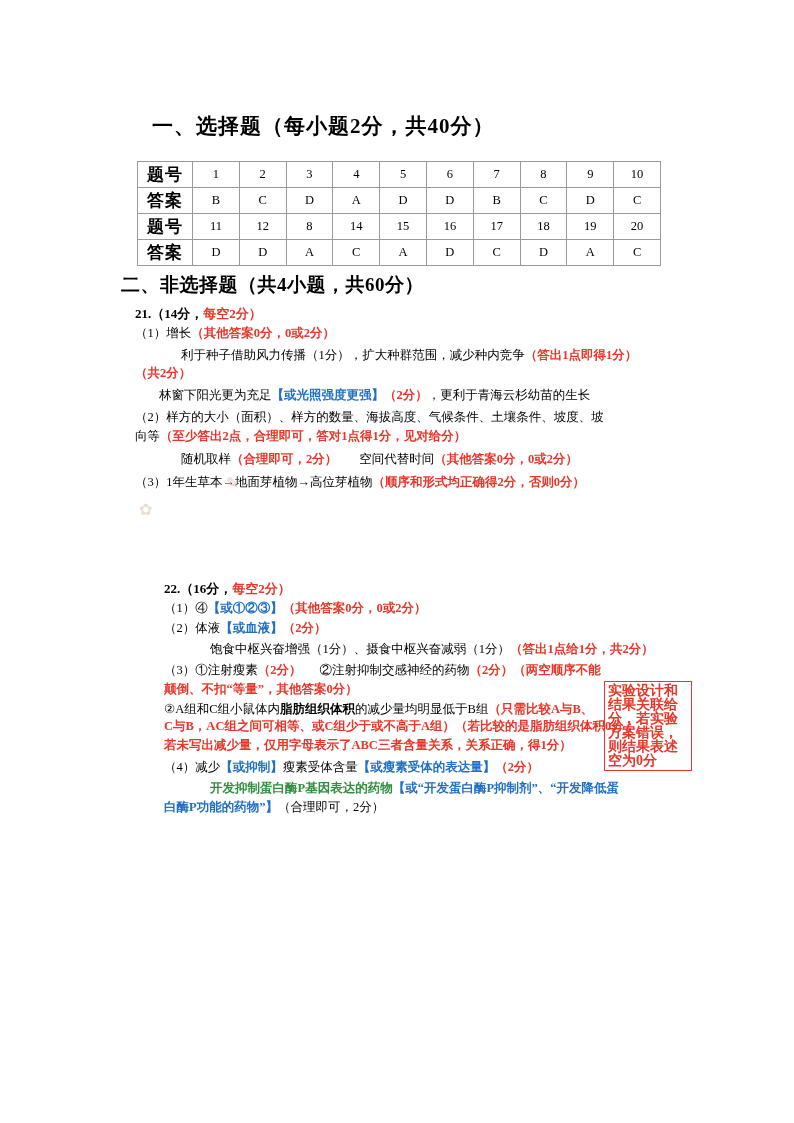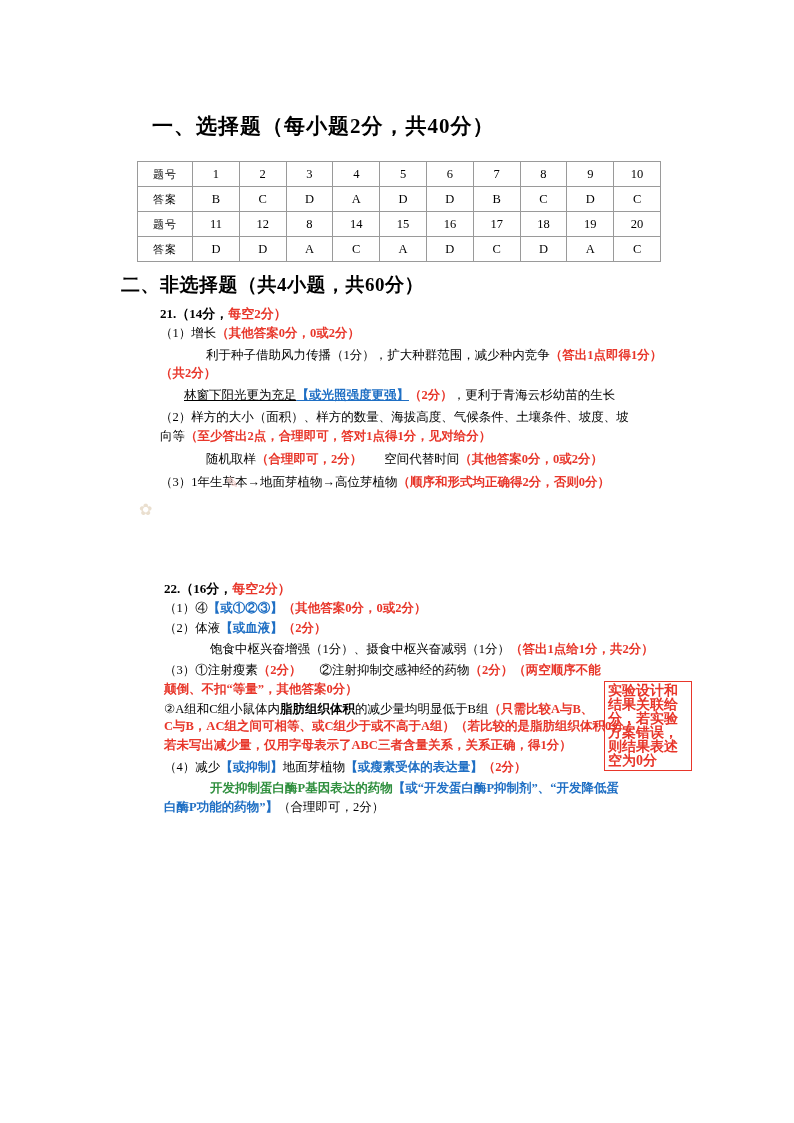--- a/index.html
+++ b/index.html
@@ -32,40 +32,41 @@
   }
   table.ans td{
     border:1px solid #9a9a9a;
     height:22px;
     text-align:center;
     vertical-align:middle;
     font-size:12.5px;
     font-family:"Liberation Serif", serif;
   }
   table.ans td.lbl{
-    font-size:11px;
+    font-size:17px;
     width:52px;
     letter-spacing:1px;
+    font-weight:bold;
   }
 
   .h2{
     position:absolute;
     left:121px; top:272px;
     font-size:19px;
     font-weight:bold;
     letter-spacing:0.5px;
     white-space:nowrap;
   }
 
   .blk{position:absolute;font-size:12.5px;line-height:17px;}
   .q-head{font-weight:bold;font-size:13px;}
   .redb{color:#e8362a;font-weight:bold;}
   .blueb{color:#1f6fc4;font-weight:bold;}
   .greenb{color:#2f8f3e;font-weight:bold;}
-  .ul{text-decoration:underline;}
+  .ul{}
   .bold{font-weight:bold;text-align:center;}
 
   .line{white-space:nowrap;}
   .indent2{padding-left:24px;}
   .indent3{padding-left:46px;}
 
   
   .note{
     position:absolute;
     left:604px; top:681px;
@@ -148,21 +149,21 @@
       <td>C</td>
       <td>D</td>
       <td>A</td>
       <td>C</td>
     </tr>
   </tbody>
     </table>
 
   <div class="h2">二、非选择题（共4小题，共60分）</div>
 
-  <div class="blk" style="left:160px;top:305px;width:560px;">
+  <div class="blk" style="left:135px;top:305px;width:560px;">
     <div class="line q-head">
       <span>21.（14分，</span><span class="redb">每空2分）</span>
     </div>
     <div class="line" style="margin-top:3px;">
       <span>（1）增长</span><span class="redb">（其他答案0分，0或2分）</span>
     </div>
     <div class="line indent3" style="margin-top:5px;">
       <span>利于种子借助风力传播（1分），扩大种群范围，减少种内竞争</span><span class="redb">（答出1点即得1分）</span>
     </div>
     <div class="line" style="margin-top:1px;">
@@ -207,21 +208,21 @@
     <div class="line" style="margin-top:3px;">
       <span>②A组和C组小鼠体内</span><span class="bold">脂肪组织体积</span><span>的减少量均明显低于B组</span><span class="redb">（只需比较A与B、</span>
     </div>
     <div class="line" style="margin-top:0;">
       <span class="redb">C与B，AC组之间可相等、或C组少于或不高于A组）</span><span class="redb">（若比较的是脂肪组织体积0分；</span>
     </div>
     <div class="line" style="margin-top:2px;">
       <span class="redb">若未写出减少量，仅用字母表示了ABC三者含量关系，关系正确，得1分）</span>
     </div>
     <div class="line" style="margin-top:5px;">
-      <span>（4）减少</span><span class="blueb">【或抑制】</span><span>地面芽植物</span><span class="blueb">【或瘦素受体的表达量】</span><span class="redb">（2分）</span>
+      <span>（4）减少</span><span class="blueb">【或抑制】</span><span>瘦素受体含量</span><span class="blueb">【或瘦素受体的表达量】</span><span class="redb">（2分）</span>
     </div>
     <div class="line indent3" style="margin-top:4px;">
       <span class="greenb">开发抑制蛋白酶P基因表达的药物</span><span class="blueb">【或“开发蛋白酶P抑制剂”、“开发降低蛋</span>
     </div>
     <div class="line" style="margin-top:2px;">
       <span class="blueb">白酶P功能的药物”】</span><span>（合理即可，2分）</span>
     </div>
   </div>
 
   <div class="note">实验设计和结果关联给分，若实验方案错误，则结果表述空为0分</div>

